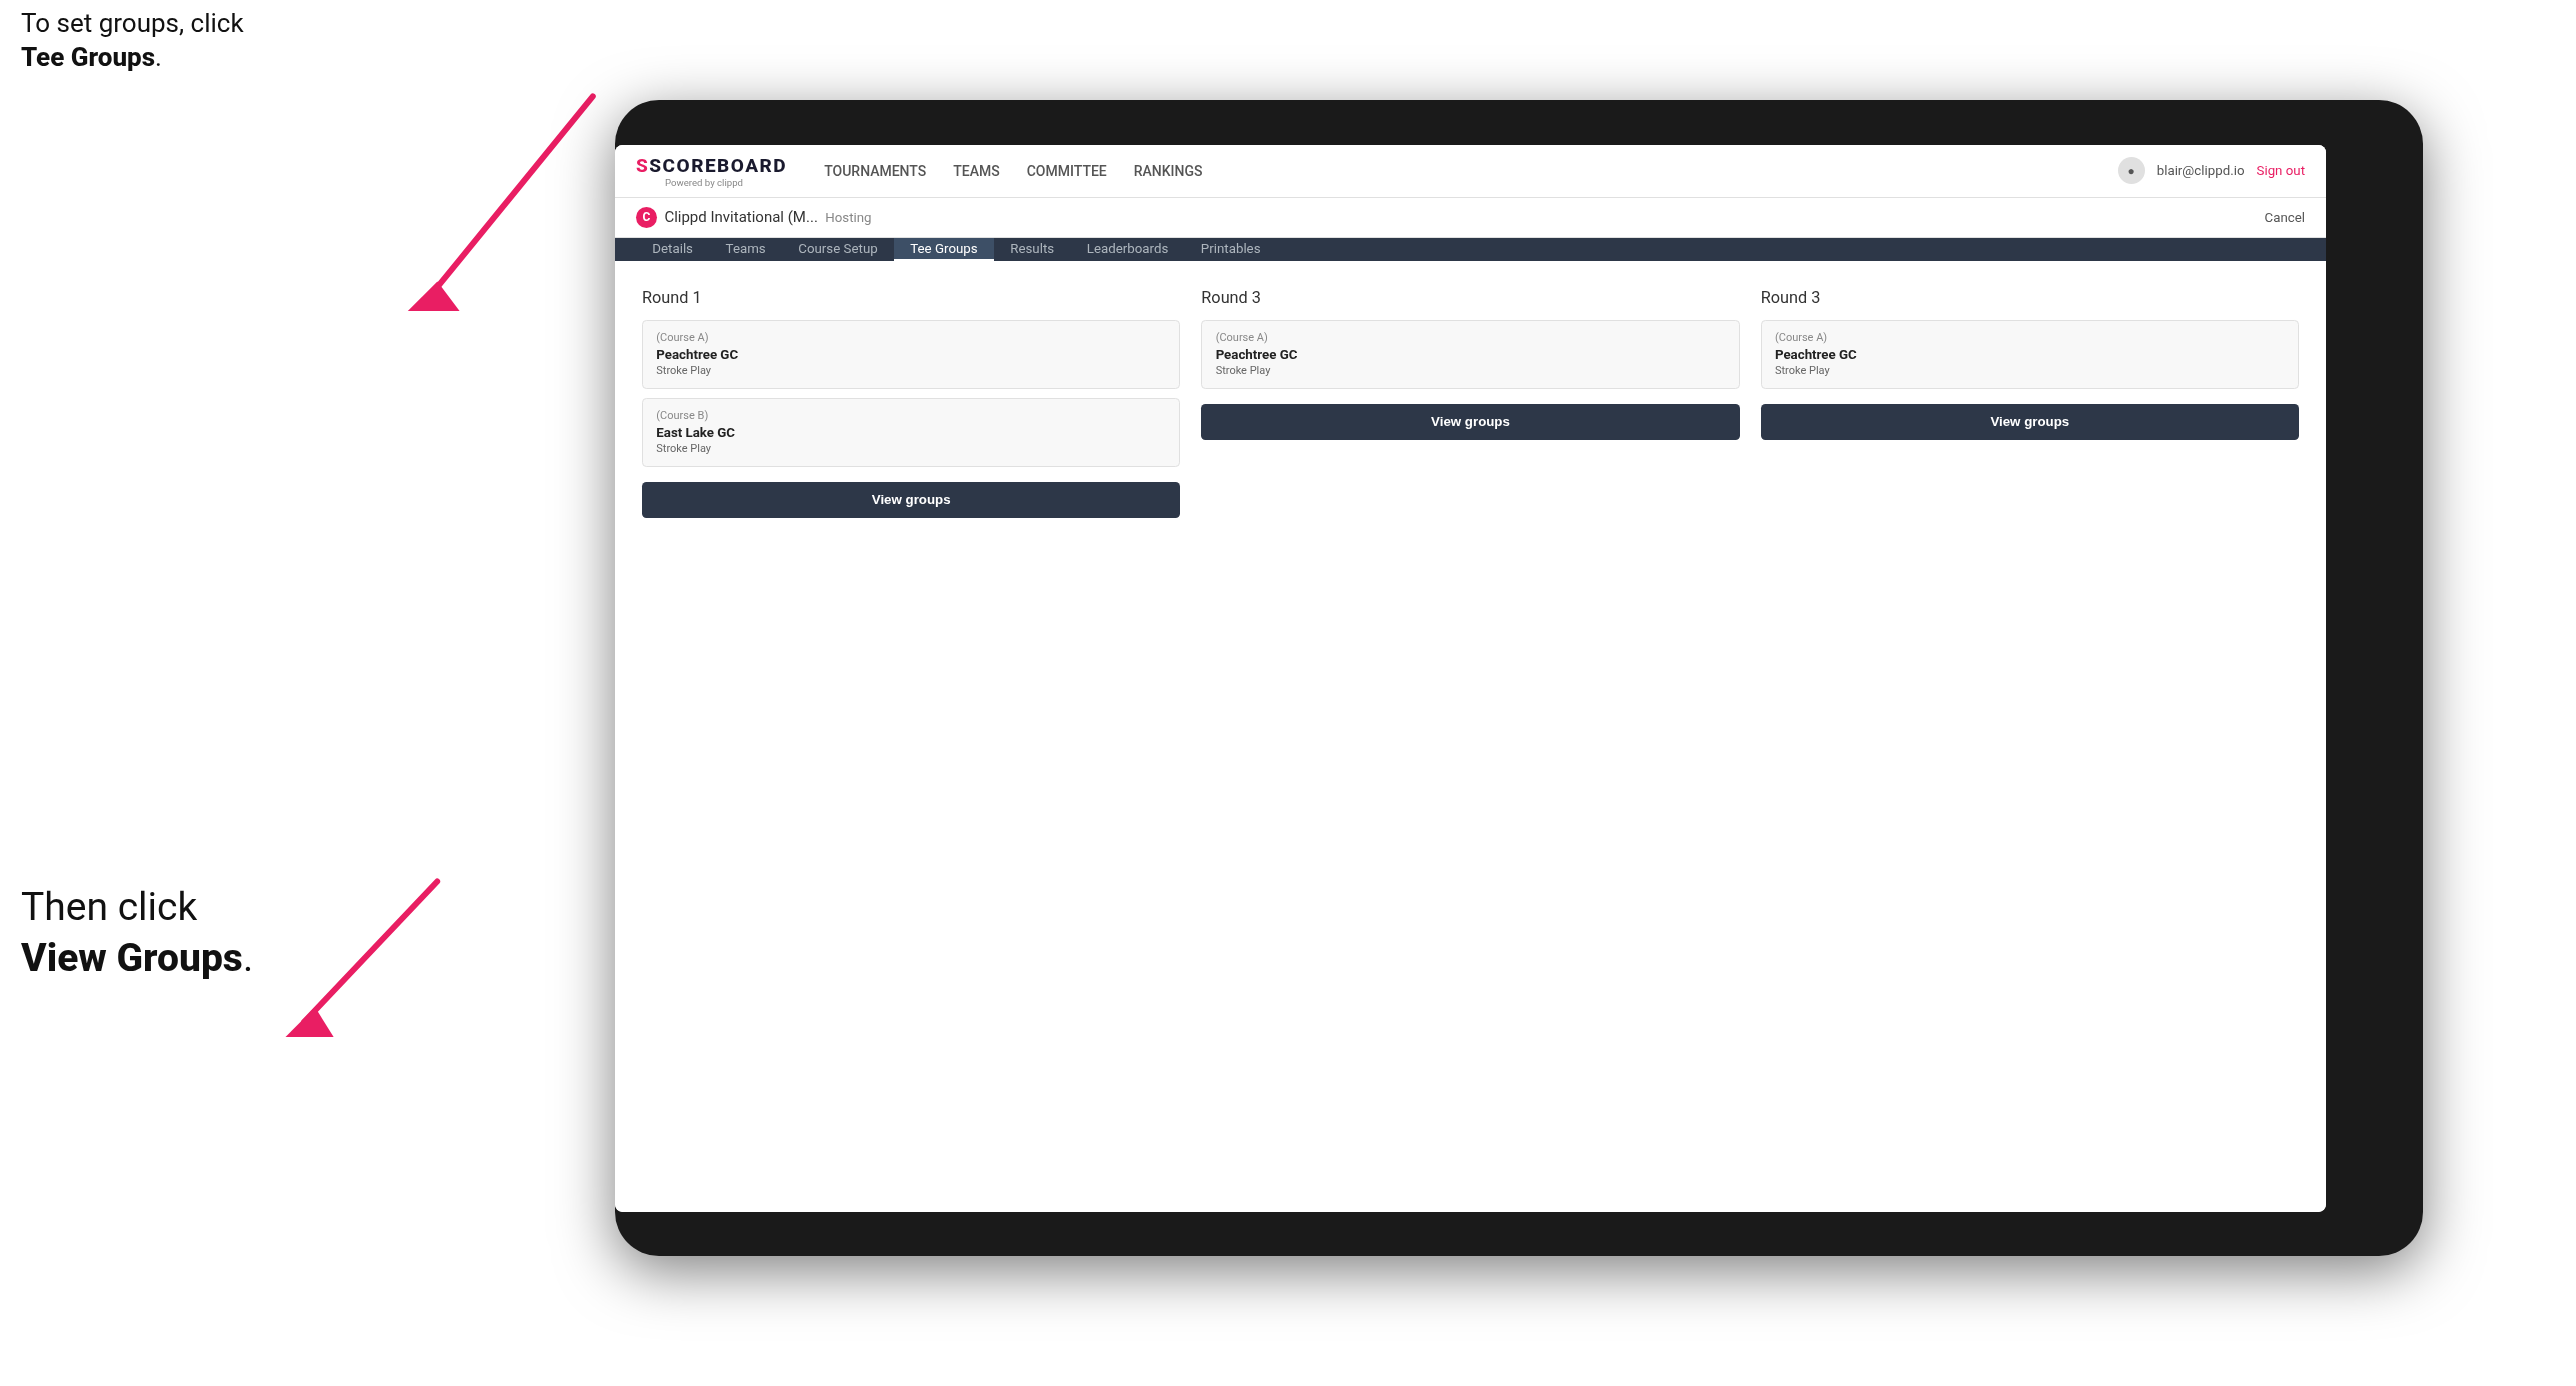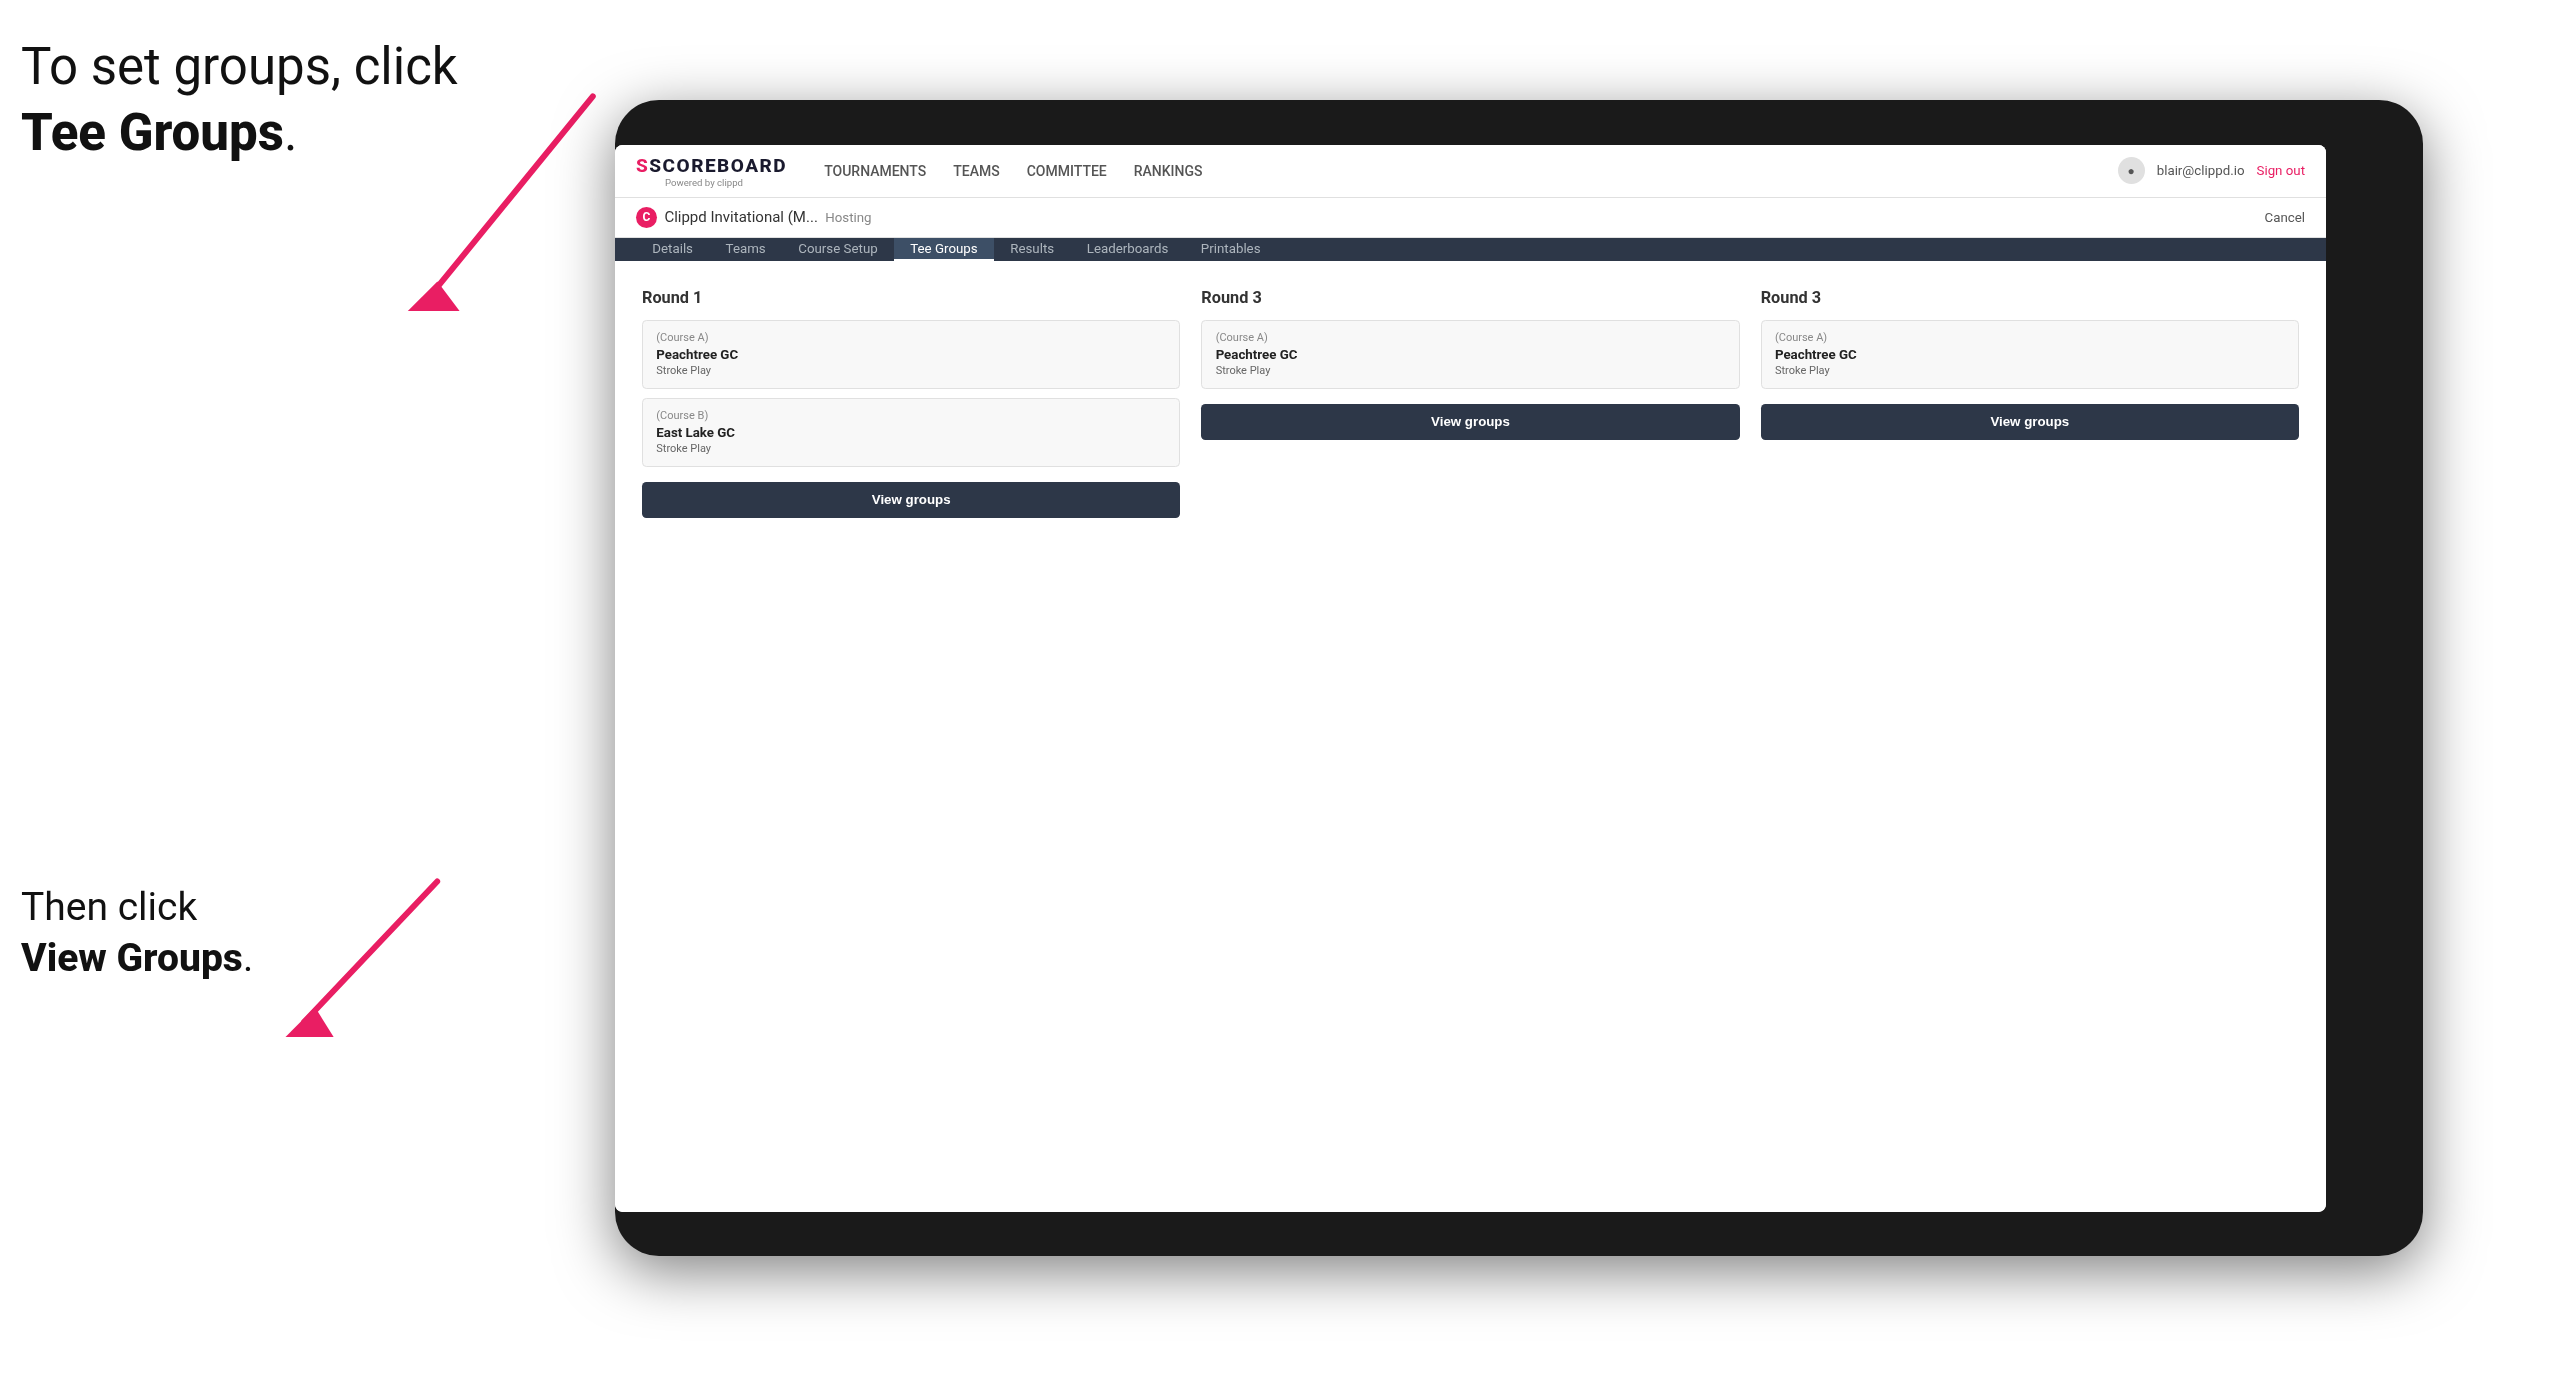--- a/index.html
+++ b/index.html
@@ -8,23 +8,23 @@
       font-family: -apple-system, BlinkMacSystemFont, 'Segoe UI', Roboto, sans-serif;
       width: 2576px;
       height: 1386px;
       position: relative;
       overflow: hidden;
     }
 
     
     .instruction-top {
       position: absolute;
-      top: 34px;
+      top: 7px;
       left: 21px;
-      font-size: 51px;
+      font-size: 26px;
       line-height: 1.3;
       color: #111;
     }
     .instruction-top strong {
       font-weight: 800;
     }
 
     
     .instruction-bottom {
       position: absolute;
@@ -210,21 +210,21 @@
       display: flex;
       gap: 21px;
     }
 
     .round-column {
       flex: 1;
     }
 
     .round-title {
       font-size: 16.3px;
-      font-weight: 700;
+      font-weight: 400;
       color: #333;
       margin-bottom: 13.3px;
     }
 
     .course-card {
       background: #f8f8f8;
       border: 0.7px solid #e0e0e0;
       border-radius: 4.4px;
       padding: 10.4px 13.3px;
       margin-bottom: 9px;

